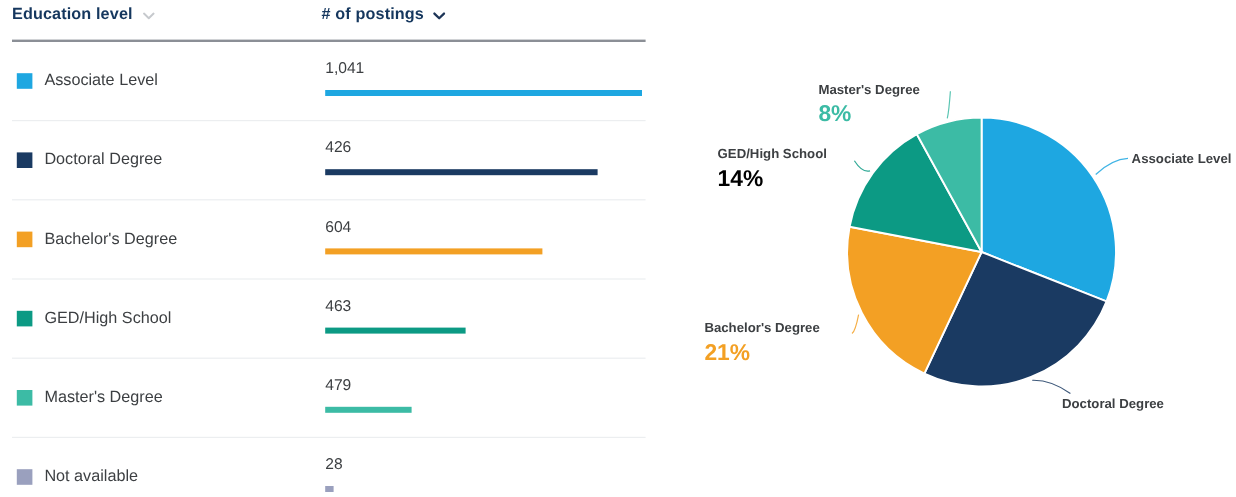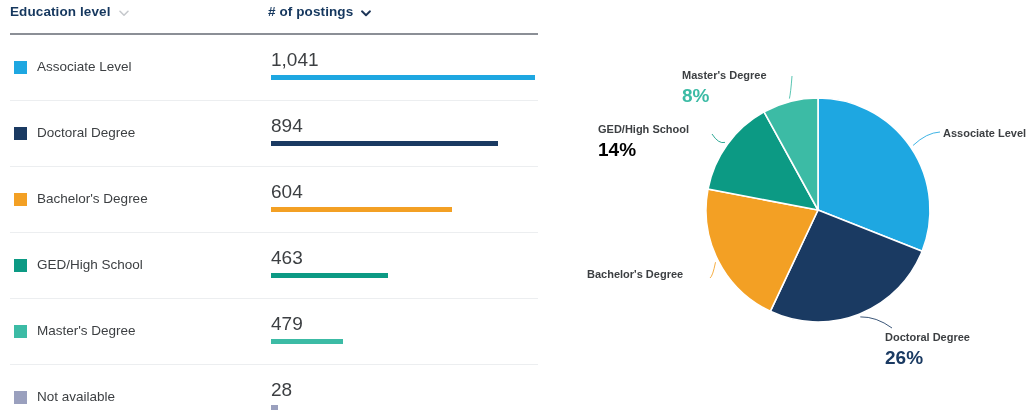--- a/index.html
+++ b/index.html
@@ -46,21 +46,21 @@
 
   .swatch{
     position:absolute;left:4px;top:26px;width:13px;height:13px;
   }
   .rlabel{
     position:absolute;left:27px;top:24px;
     font-size:13.5px;color:#3c3f42;white-space:nowrap;
   }
   .rvalue{
     position:absolute;left:261px;top:14px;
-    font-size:19px;color:#3c3f42;
+    font-size:13px;color:#3c3f42;
   }
   .barwrap{
     position:absolute;left:261px;top:40px;width:264px;height:5px;
   }
   .bar{height:5px;border-radius:0;}
 
   
   .pie-panel{
     position:absolute;left:560px;top:0;width:470px;height:414px;
   }
@@ -114,21 +114,21 @@
           <span class="swatch" style="background: rgb(30, 167, 225);"></span>
           <span class="rlabel">Associate Level</span>
           <span class="rvalue">1,041</span>
           <span class="barwrap">
             <span class="bar" style="display: block; width: 264px; background: rgb(30, 167, 225);"></span>
           </span>
         </div>
         <div class="row">
           <span class="swatch" style="background: rgb(26, 58, 98);"></span>
           <span class="rlabel">Doctoral Degree</span>
-          <span class="rvalue">894</span>
+          <span class="rvalue">426</span>
           <span class="barwrap">
             <span class="bar" style="display: block; width: 227px; background: rgb(26, 58, 98);"></span>
           </span>
         </div>
         <div class="row">
           <span class="swatch" style="background: rgb(243, 160, 36);"></span>
           <span class="rlabel">Bachelor's Degree</span>
           <span class="rvalue">604</span>
           <span class="barwrap">
             <span class="bar" style="display: block; width: 181px; background: rgb(243, 160, 36);"></span>
@@ -174,25 +174,25 @@
         <path d="M 258 210 L 204.04 111.85 A 112 112 0 0 1 258.00 98.00 Z" fill="#3CBBA5" stroke="#ffffff" stroke-width="1.6"></path>
         <path d="M 229.4 98.6 Q 230.7 93.3 232 76" fill="none" stroke="#3CBBA5" stroke-width="1" opacity="0.85"></path>
       </svg>
 
     <div class="pie-label lbl-assoc">
       <span>Associate Level</span>
     </div>
 
     <div class="pie-label lbl-doct">
       <span>Doctoral Degree</span>
-      <span class="pie-pct" style="color:#1A3A62">26%</span>
     </div>
 
     <div class="pie-label lbl-bach">
       <span>Bachelor's Degree</span>
+      <span class="pie-pct" style="color:#F3A024">21%</span>
     </div>
 
     <div class="pie-label lbl-ged">
       <span>GED/High School</span>
       <span class="pie-pct" style="color:#000000">14%</span>
     </div>
 
     <div class="pie-label lbl-mast">
       <span>Master's Degree</span>
       <span class="pie-pct" style="color:#3CBBA5">8%</span>

